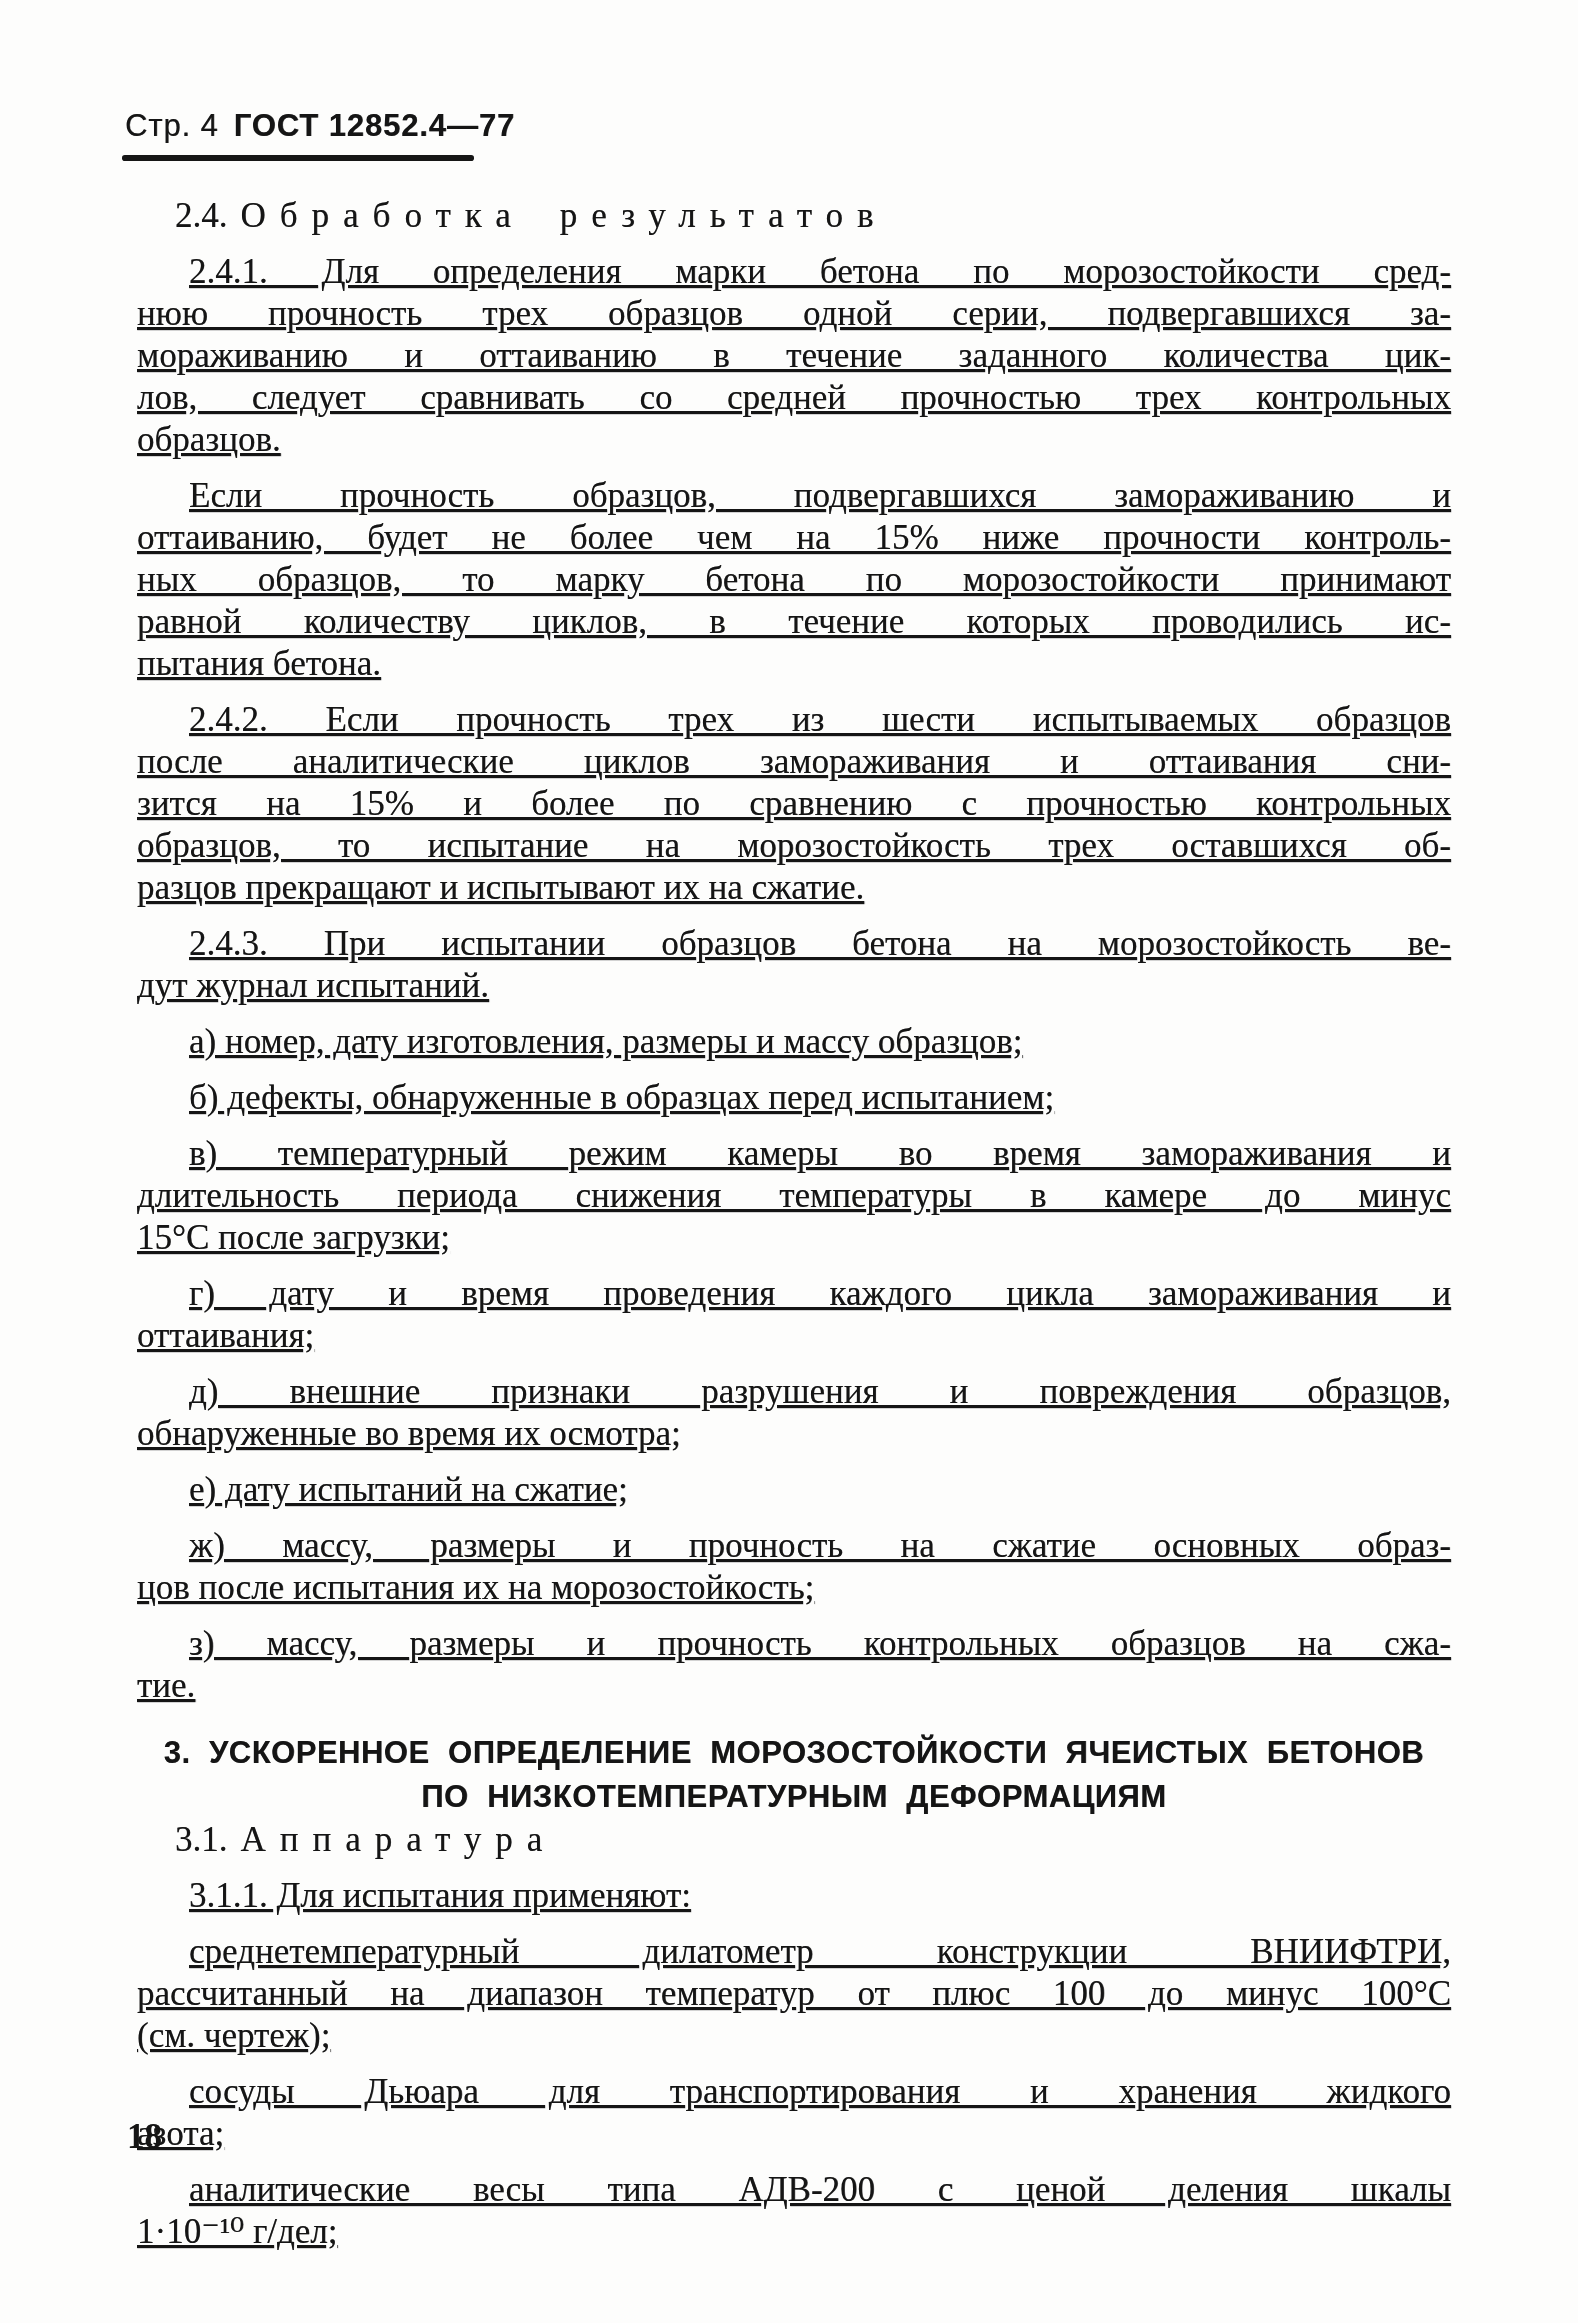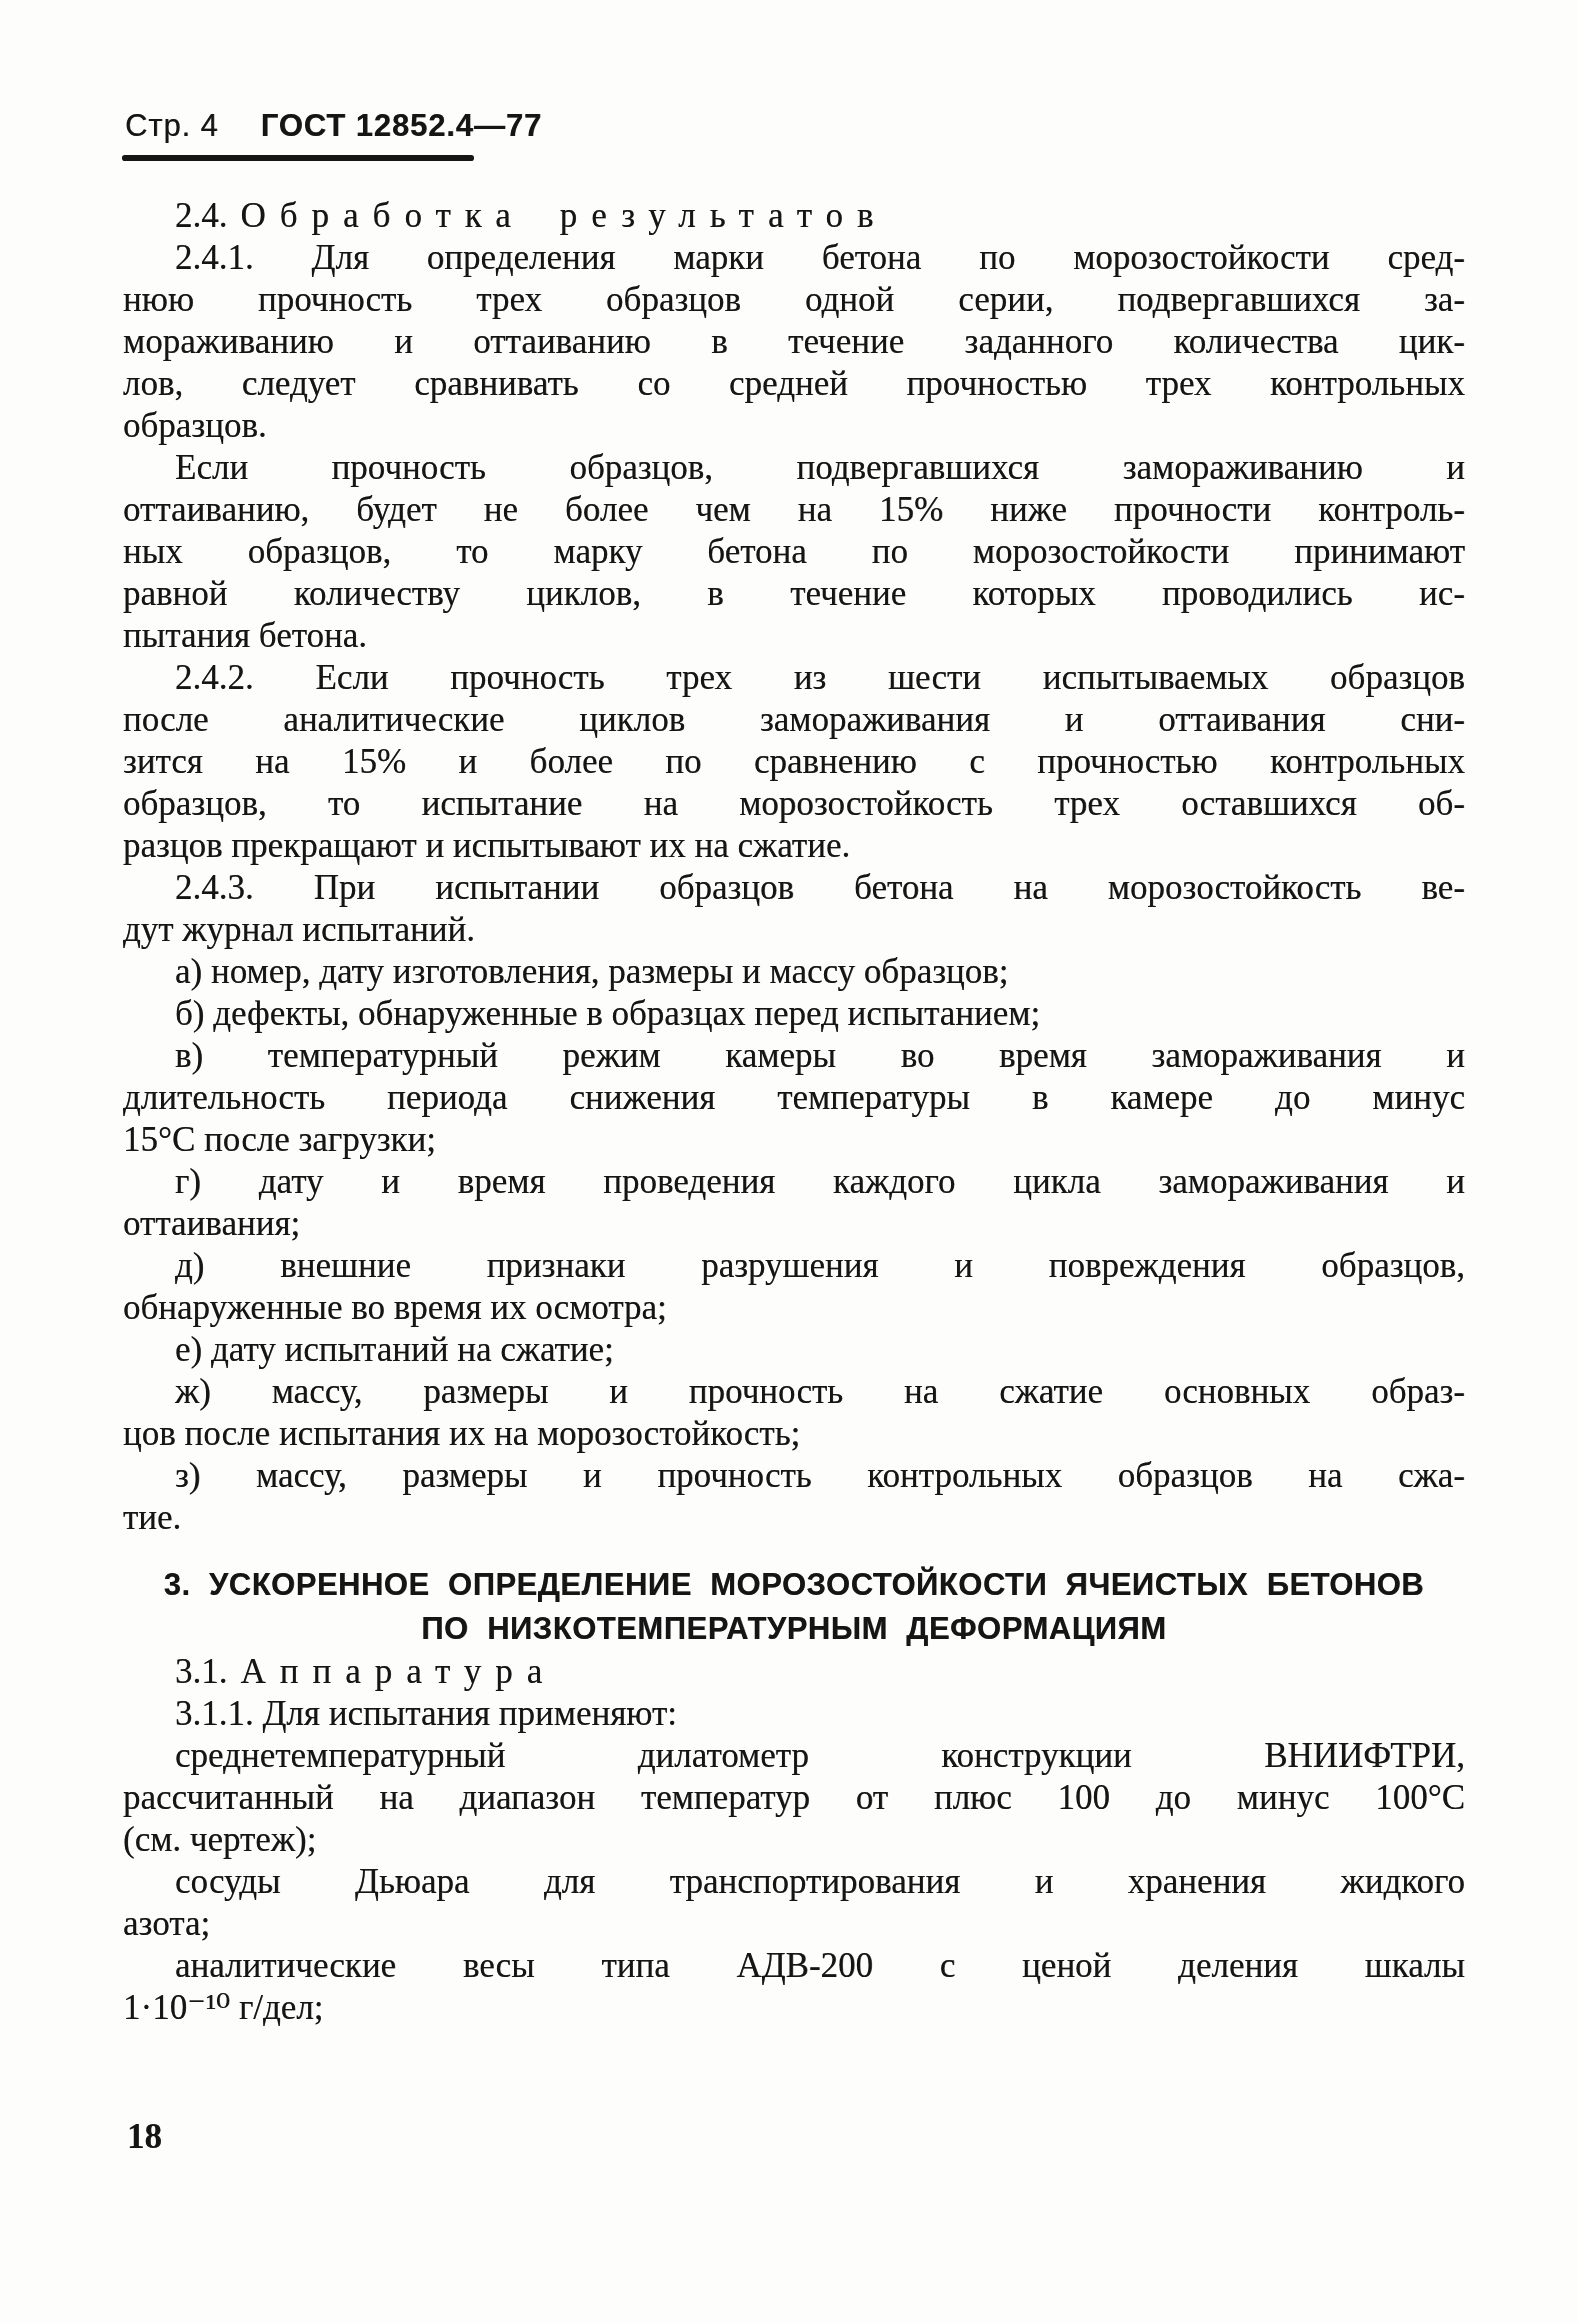--- a/index.html
+++ b/index.html
@@ -19,21 +19,21 @@
     position: absolute;
     left: 125px;
     top: 108px;
     font-family: "Liberation Sans", "DejaVu Sans", sans-serif;
     font-size: 31px;
     letter-spacing: 0.9px;
     white-space: nowrap;
     text-shadow: 0.4px 0.4px 0 rgba(15,15,15,.65);
   }
   .hdr-page { font-weight: 400; margin-right: 15px; }
-  .hdr-std  { font-weight: 700; margin-left: 27px; }
+  .hdr-std  { font-weight: 700; }
 
   .hdr-rule {
     position: absolute;
     left: 122px;
     top: 155px;
     width: 352px;
     height: 5.6px;
     background: #161616;
     border-radius: 2.8px;
   }
@@ -43,21 +43,21 @@
     position: absolute;
     left: 123px;
     top: 195px;
     width: 1342px;
     font-family: "Liberation Serif", "DejaVu Serif", serif;
     font-size: 35px;
     line-height: 42px;
     text-shadow: 0.3px 0.3px 0 rgba(15,15,15,.6);
   }
 
-  .para { margin: 0; }
+  .para { margin: 14px; text-decoration: underline; }
 
   .line { text-align: justify; text-align-last: justify; }
   .line.first { padding-left: 52px; }
   .line.last  { text-align-last: left; }
 
   .spaced-heading { padding-left: 52px; white-space: nowrap; }
   .spaced-heading .spaced {
     letter-spacing: 0.40em;
     word-spacing: 0.35em;
     margin-left: 13px;

